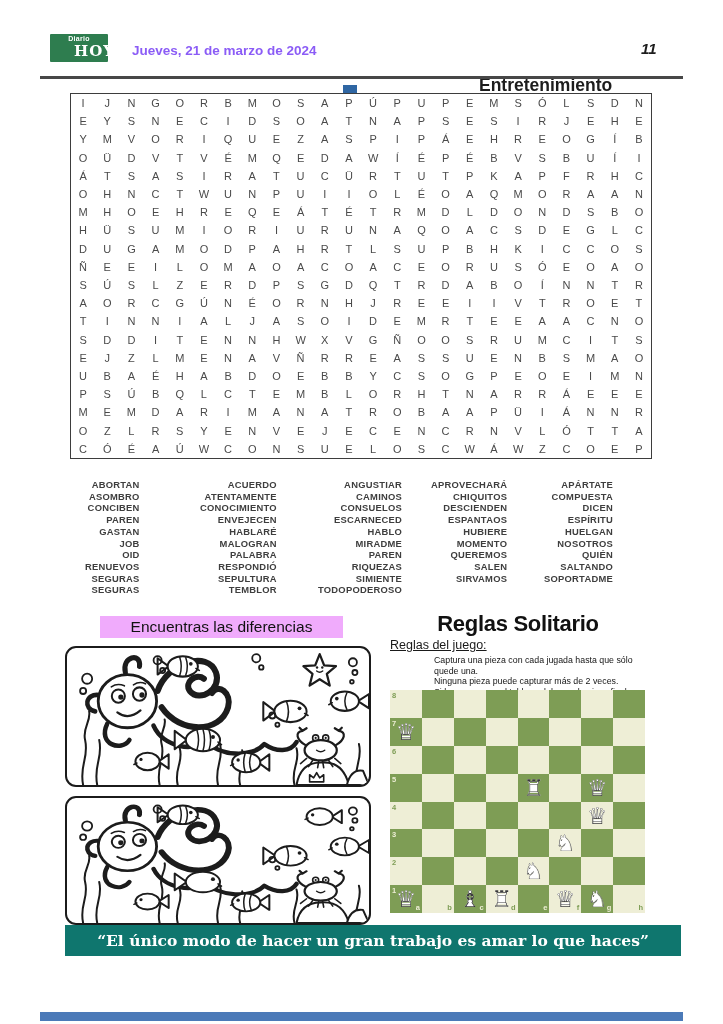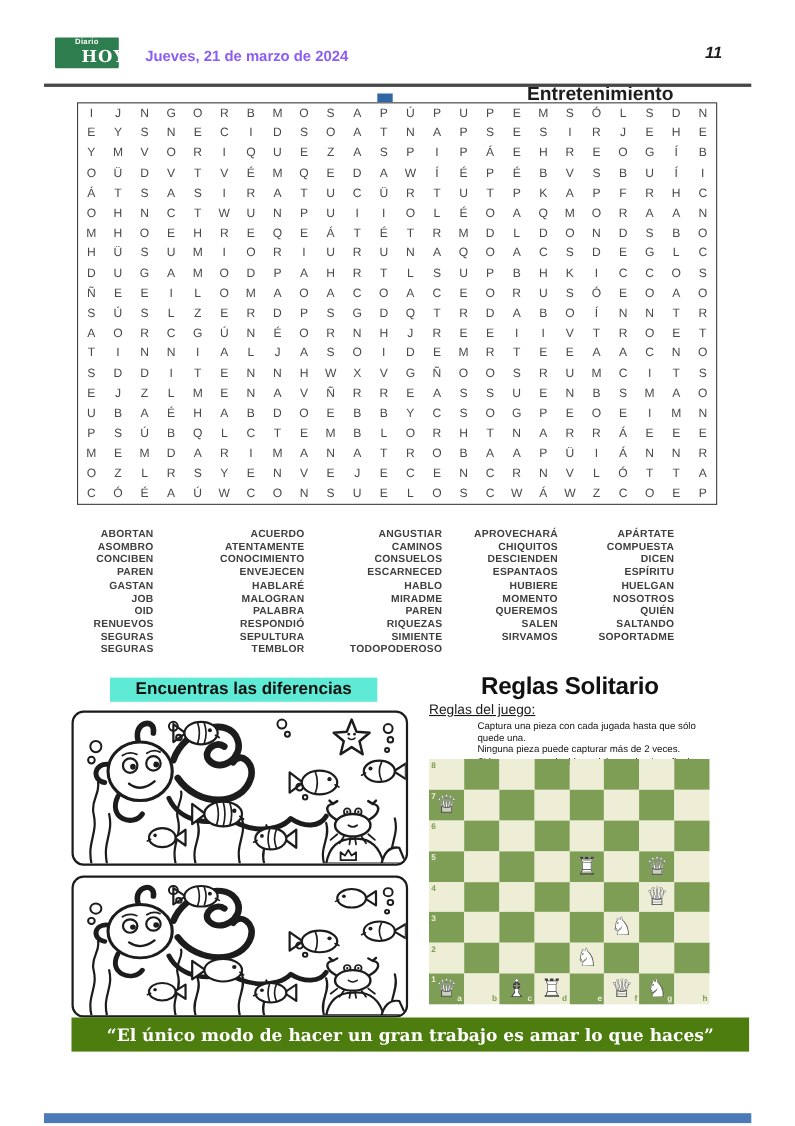--- a/index.html
+++ b/index.html
@@ -27,21 +27,21 @@
              font-size:11px; color:#4a4a4a; }
 
   
   .word-col { position:absolute; top:479px; font-size:9.4px; font-weight:bold;
               color:#3e3e3e; letter-spacing:.25px; }
   .word-col .word { line-height:11.7px; white-space:nowrap;text-align:right; }
   .wc1{left:85px;} .wc2{left:200px;} .wc3{left:318px;} .wc4{left:431px;} .wc5{left:544px;}
 
   
   .diff-title { position:absolute; left:100px; top:616px; width:243px; height:22px;
-                background:#5eead4; color:#111; font-size:15.5px; font-weight:bold;
+                background:#f0abfc; color:#111; font-size:15.5px; font-weight:normal;
                 text-align:center; line-height:22px; }
   .panel { position:absolute; left:65px; width:306px; border:2.6px solid #1b1b1b;
            border-radius:11px; background:#fff; overflow:hidden; }
   .panel-1 { top:646px; height:141px; }
   .panel-2 { top:796px; height:129px; }
   .panel svg { width:100%; height:100%; display:block; }
 
   
   .chess-title { position:absolute; left:390px; top:611px; width:256px; text-align:center;
                  font-size:22px; font-weight:bold; color:#111; letter-spacing:-.3px; }
@@ -60,21 +60,21 @@
   .lbl-on-light { color:#7e9d55; }
   .lbl-on-dark  { color:#eeeed6; }
   .piece { position:absolute; inset:0; }
   .piece span { position:absolute; inset:0; text-align:center; font-size:23px;
                 line-height:28px; font-family:"DejaVu Sans", sans-serif; }
   .piece .pf { color:#ffffff; }
   .piece .pl { color:#3a3a3a; }
 
   
   .quote-banner { position:absolute; left:65px; top:925px; width:616px; height:31px;
-                  background:#4d7c0f; color:#fff; text-align:center;
+                  background:#0f766e; color:#fff; text-align:center;
                   font-family:"DejaVu Serif", serif; font-weight:bold;
                   font-size:15.5px; line-height:31px; }
   .footer-rule { position:absolute; left:40px; top:1012px; width:643px; height:9px; background:#4b7ab8; }
 
   
   .scene path, .scene ellipse, .scene circle, .scene polygon { vector-effect:none; }
 </style>
 </head>
 <body>
 

